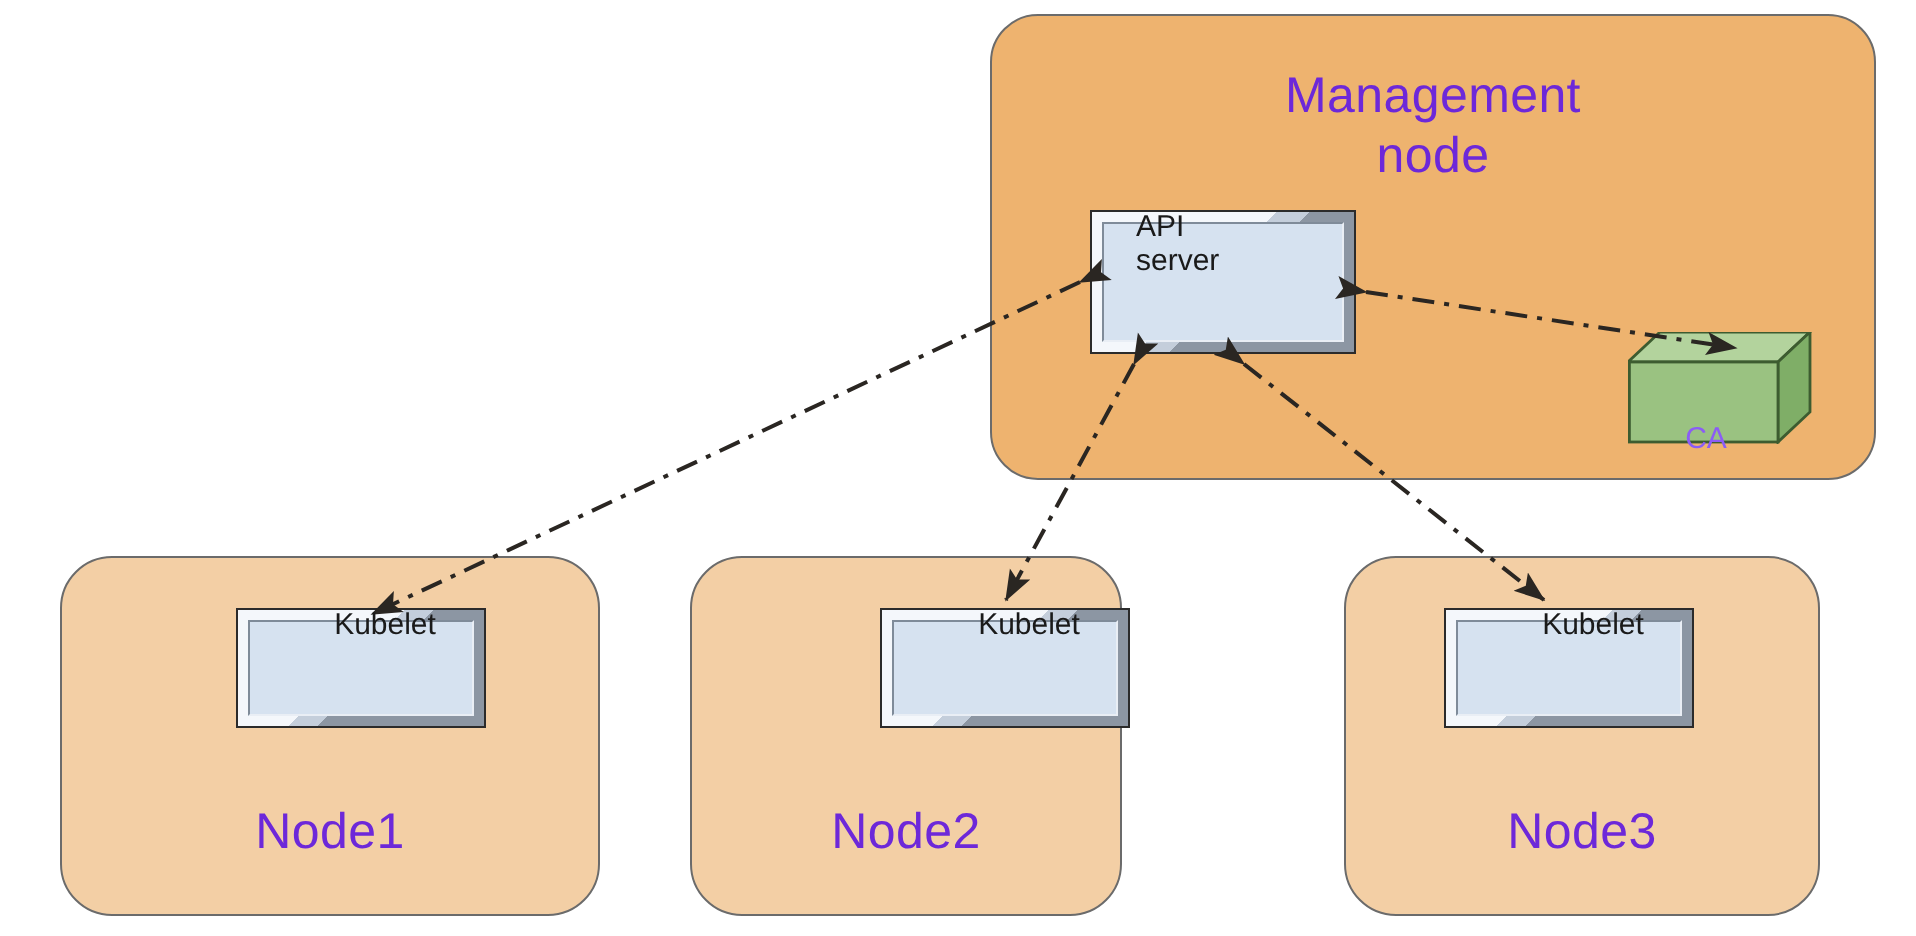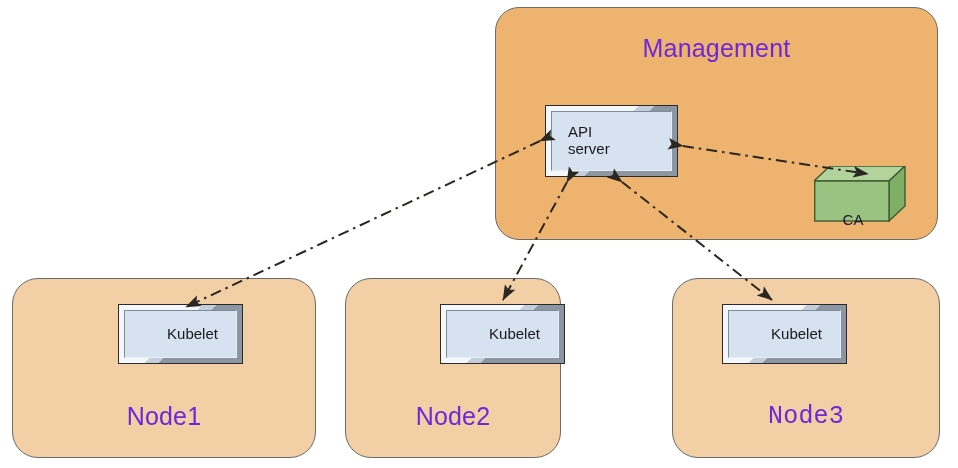--- a/index.html
+++ b/index.html
@@ -32,23 +32,23 @@
     width: 443px;
     height: 233px;
     background: #eeb36f;
   }
   .worker-node {
     background: #f3cfa5;
     top: 278px;
     height: 180px;
     border-radius: 26px;
   }
-  #node-1 { left: 12px;  width: 304px; }
+  #node-1 { left: 30px;  width: 270px; }
   #node-2 { left: 345px; width: 216px; }
-  #node-3 { left: 672px; width: 268px; font-family: Liberation Mono, monospace; }
+  #node-3 { left: 672px; width: 238px; }
 
   
   .container-title {
     position: absolute;
     width: 100%;
     text-align: center;
     color: #6d28d9;
     font-size: 25px;
     line-height: 1.18;
     font-weight: 400;
@@ -84,21 +84,20 @@
       linear-gradient(135deg, #f4f7fb 0%, #f4f7fb 46%, rgba(0,0,0,0) 46%),
       linear-gradient(315deg, #8c96a3 0%, #8c96a3 46%, rgba(0,0,0,0) 46%),
       #c4cedb;
     pointer-events: none;
   }
   .bevel-label {
     position: absolute;
     inset: 0;
     display: flex;
     flex-direction: column;
-    justify-content: center;
     color: #1a1a1a;
     font-size: 15px;
     line-height: 1.12;
     z-index: 3;
     pointer-events: none;
   }
   #api-server {
     left: 545px;
     top: 105px;
     width: 133px;
@@ -129,21 +128,21 @@
     width: 92px;
     height: 56px;
   }
   #ca-box .ca-label {
     position: absolute;
     left: 0; right: 14px;
     top: 14px; bottom: 0;
     display: flex;
     align-items: center;
     justify-content: center;
-    color: #0f172a;
+    color: #8b5cf6;
     font-size: 15px;
     z-index: 4;
     pointer-events: none;
     margin-top: 36px;
   }
 
   
   #connectors {
     position: absolute;
     left: 0; top: 0;
@@ -161,20 +160,21 @@
   }
 </style>
 </head>
 <body>
 
 <div id="diagram-root">
 
   <div class="container-box" id="mgmt-node">
     <div class="container-title" id="mgmt-title">
       <div>Management</div>
+      <div>node</div>
     </div>
   </div>
 
   <div class="container-box worker-node" id="node-1">
     <div class="container-title worker-title">Node1</div>
   </div>
   <div class="container-box worker-node" id="node-2">
     <div class="container-title worker-title">Node2</div>
   </div>
   <div class="container-box worker-node" id="node-3">

